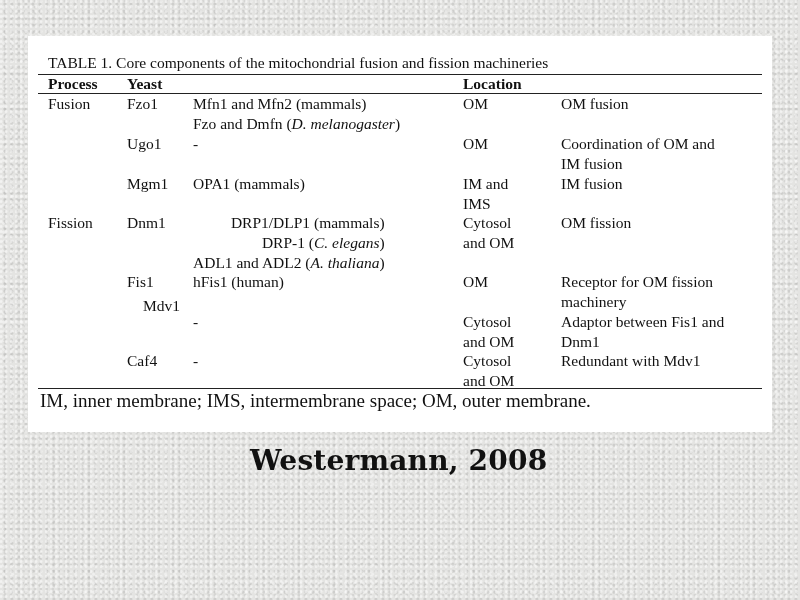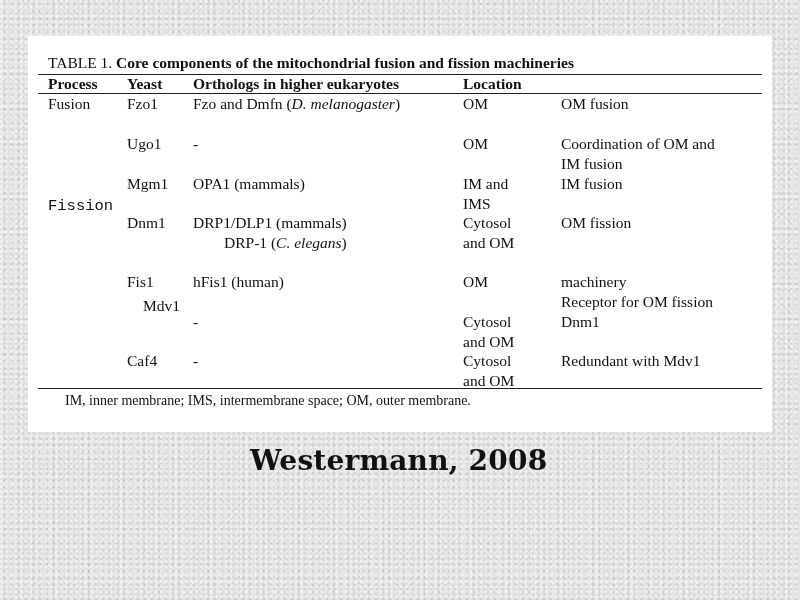--- a/index.html
+++ b/index.html
@@ -16,56 +16,56 @@
     color: #111;
   }
   .panel {
     position: absolute; left: 28px; top: 36px; width: 744px; height: 396px;
     background: #ffffff;
   }
   .table-title {
     position: absolute; left: 20px; top: 18px; font-size: 15.5px; white-space: nowrap;
     line-height: 18px;
   }
-  .table-title b { font-weight: bold; }
+  .table-title b { font-weight: normal; }
   .rule { position: absolute; left: 10px; width: 724px; height: 0; border-top: 1.3px solid #222; }
   .rule.top { top: 38px; }
   .rule.head { top: 57px; }
   .rule.bottom { top: 352px; }
   .cell {
     position: absolute; font-size: 15.5px; line-height: 20px; white-space: nowrap;
   }
   .hdr { font-weight: bold; top: 38px; }
   .c-process { left: 20px; }
   .c-yeast { left: 99px; }
   .c-orth { left: 165px; }
   .c-loc { left: 435px; }
   .c-func { left: 533px; }
-  .footnote { position: absolute; left: 37px; top: 355px; font-size: 14px; line-height: 20px; white-space: nowrap; }
+  .footnote { position: absolute; left: 12px; top: 355px; font-size: 19px; line-height: 20px; white-space: nowrap; }
   .credit {
     position: absolute; left: 250px; top: 444px; font-size: 28px; font-weight: bold;
     font-family: "DejaVu Serif", "Liberation Serif", serif; letter-spacing: 0.2px;
   }
 </style>
 </head>
 <body>
 
 <div class="panel">
   <div class="table-title"><span>TABLE 1. </span><b>Core components of the mitochondrial fusion and fission machineries</b></div>
   <div class="rule top"></div>
   <div class="cell hdr c-process">Process</div>
   <div class="cell hdr c-yeast">Yeast</div>
-  <div class="cell hdr c-orth">Orthologs in higher eukaryotes</div>
   <div class="cell hdr c-loc">Location</div>
   <div class="rule head"></div>
 
   <div id="rows">
       <div class="cell c-process" style="top: 58px;">Fusion</div>
       <div class="cell c-yeast" style="top: 58px;">Fzo1</div>
       <div class="cell c-orth" style="top: 58px;">
+        <div>Mfn1 and Mfn2 (mammals)</div>
         <div>Fzo and Dmfn (<i>D. melanogaster</i>)</div>
       </div>
       <div class="cell c-loc" style="top: 58px;">
         <div>OM</div>
       </div>
       <div class="cell c-func" style="top: 58px; text-align: right;">
         <div>OM fusion</div>
       </div>
       <div class="cell c-yeast" style="top: 98px;">Ugo1</div>
       <div class="cell c-orth" style="top: 98px;">
@@ -82,53 +82,55 @@
       <div class="cell c-orth" style="top: 138px;">
         <div>OPA1 (mammals)</div>
       </div>
       <div class="cell c-loc" style="top: 138px;">
         <div>IM and</div>
         <div>IMS</div>
       </div>
       <div class="cell c-func" style="top: 138px;">
         <div>IM fusion</div>
       </div>
-      <div class="cell c-process" style="top: 160px; font-family: Liberation Mono, monospace;">Fission</div>
+      <div class="cell c-process" style="top: 177px;">Fission</div>
       <div class="cell c-yeast" style="top: 177px;">Dnm1</div>
       <div class="cell c-orth" style="top: 177px; text-align: right;">
         <div>DRP1/DLP1 (mammals)</div>
         <div>DRP-1 (<i>C. elegans</i>)</div>
+        <div>ADL1 and ADL2 (<i>A. thaliana</i>)</div>
       </div>
       <div class="cell c-loc" style="top: 177px;">
         <div>Cytosol</div>
         <div>and OM</div>
       </div>
       <div class="cell c-func" style="top: 177px;">
         <div>OM fission</div>
       </div>
       <div class="cell c-yeast" style="top: 236px;">Fis1</div>
       <div class="cell c-orth" style="top: 236px;">
         <div>hFis1 (human)</div>
       </div>
       <div class="cell c-loc" style="top: 236px;">
         <div>OM</div>
       </div>
       <div class="cell c-func" style="top: 236px;">
+        <div>Receptor for OM fission</div>
         <div>machinery</div>
-        <div>Receptor for OM fission</div>
       </div>
       <div class="cell c-yeast" style="top: 260px; margin-left: 16px;">Mdv1</div>
       <div class="cell c-orth" style="top: 276px;">
         <div>-</div>
       </div>
       <div class="cell c-loc" style="top: 276px;">
         <div>Cytosol</div>
         <div>and OM</div>
       </div>
       <div class="cell c-func" style="top: 276px;">
+        <div>Adaptor between Fis1 and</div>
         <div>Dnm1</div>
       </div>
       <div class="cell c-yeast" style="top: 315px; text-align: center;">Caf4</div>
       <div class="cell c-orth" style="top: 315px;">
         <div>-</div>
       </div>
       <div class="cell c-loc" style="top: 315px;">
         <div>Cytosol</div>
         <div>and OM</div>
       </div>

